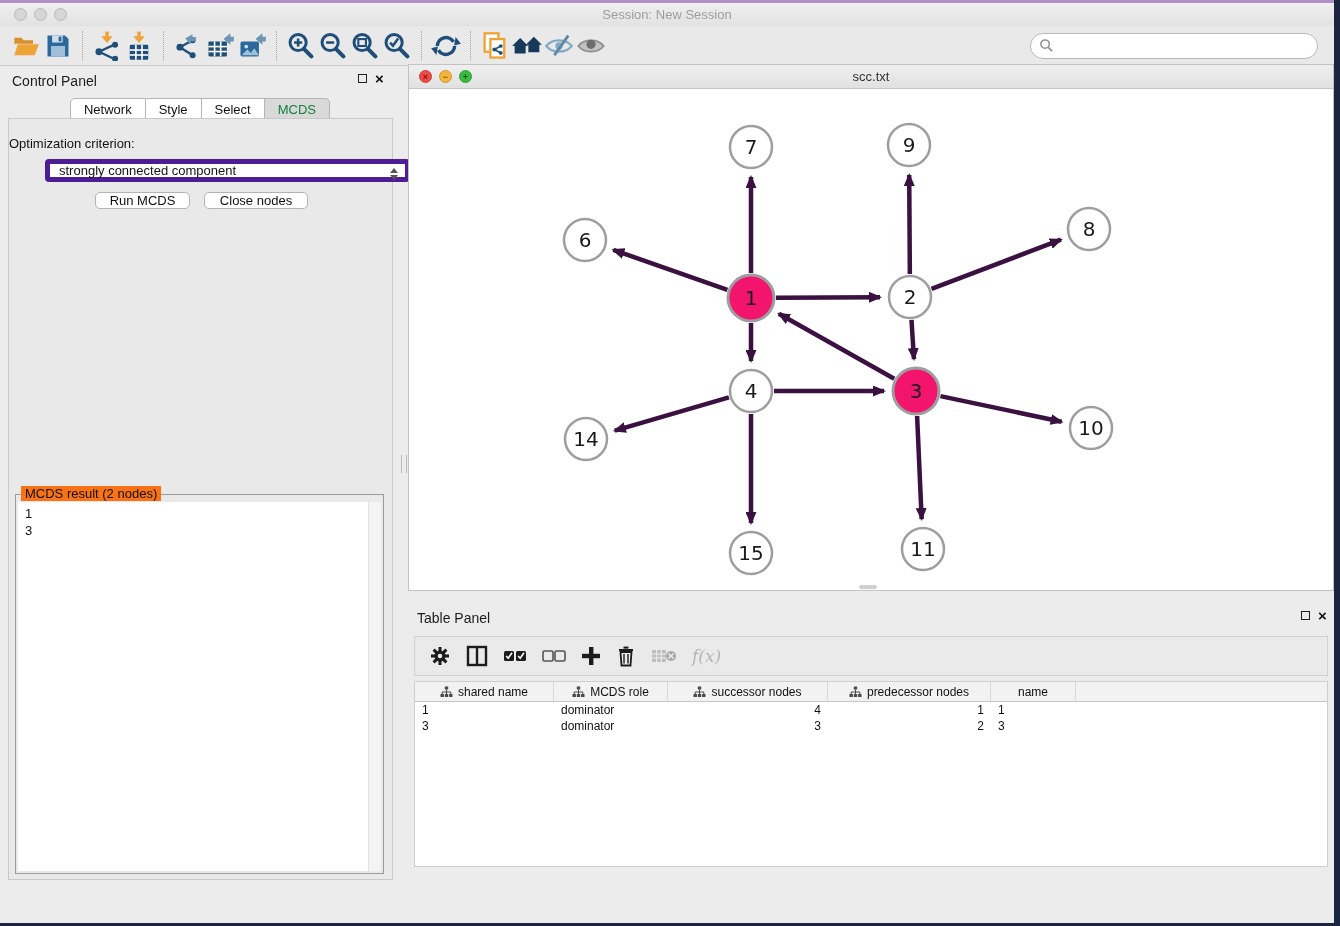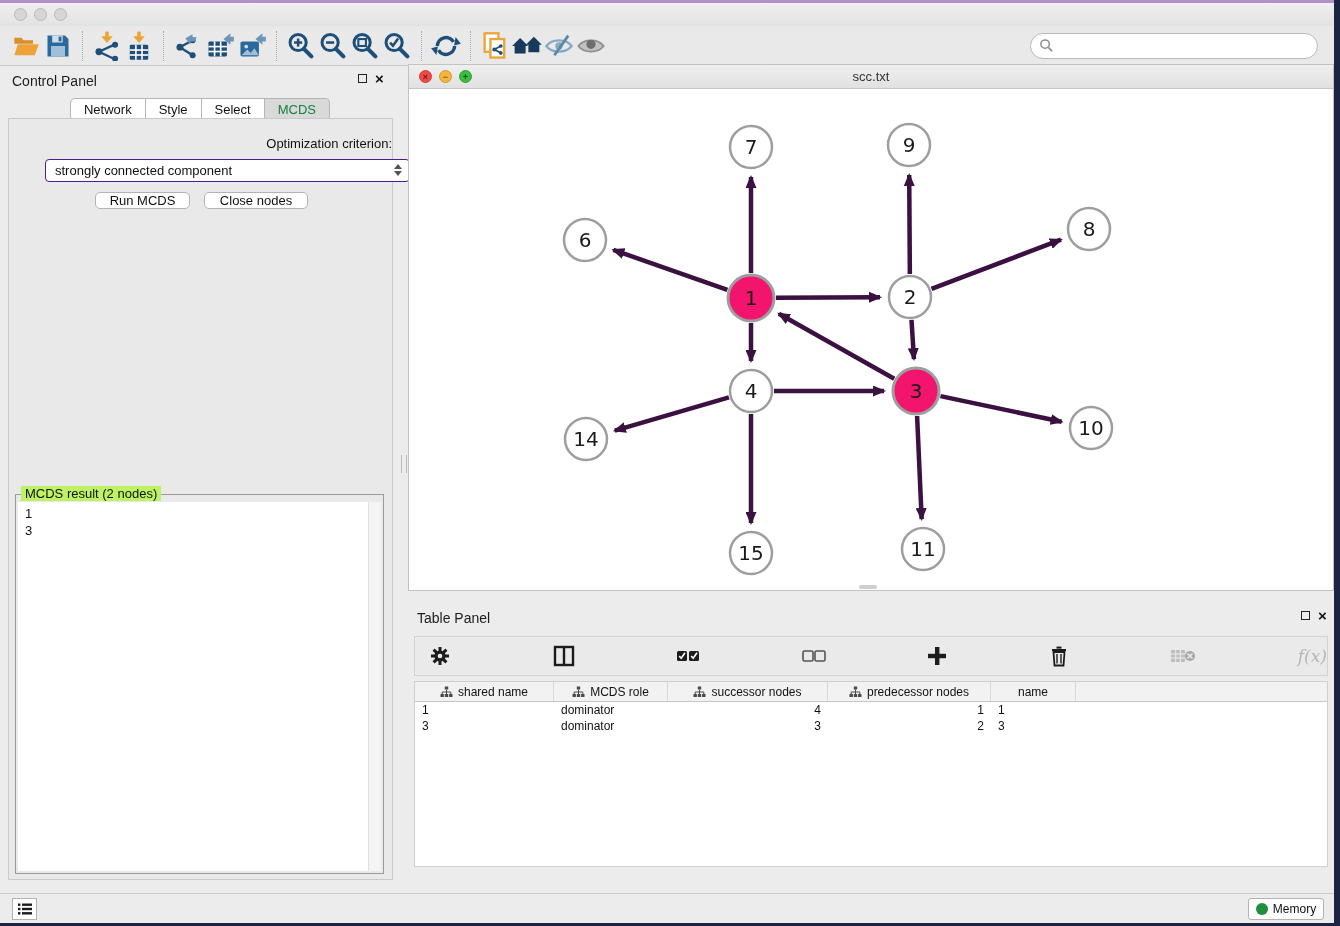--- a/index.html
+++ b/index.html
@@ -34,32 +34,32 @@
   .float-box { width:9px; height:9px; border:1.5px solid #222; background:transparent; }
   .close-x { font-size:15px; font-weight:bold; color:#111; line-height:11px; }
   .tab { background:#fff; border:1px solid #b5b5b5; border-left-width:0; padding:3px 13px;
     font-size:13px; color:#111; white-space:nowrap; }
   .tab:first-child { border-left-width:1px; border-radius:5px 0 0 5px; }
   .tab:last-child { border-radius:0 5px 5px 0; }
   .tab.active { background:#d9d9d9; color:#15803d; }
   .cp-tabs { position:absolute; left:0; right:0; top:30px; display:flex; justify-content:center; }
   .cp-body { position:absolute; left:8px; top:50px; width:385px; height:762px;
     background:#e9e9e9; border:1px solid #c9c9c9; }
-  .opt-label { position:absolute; left:0; right:0; top:17px; text-align:right; font-size:13px; color:#111; }
+  .opt-label { position:absolute; left:0; right:0; top:17px; text-align:left; font-size:13px; color:#111; }
   .cp-select { position:absolute; left:36px; top:40px; width:365px; height:23px; background:#fff;
-    border:1px solid #4c1d95; border-radius:4px; font-size:13px; color:#111;
+    border:5px solid #4c1d95; border-radius:4px; font-size:13px; color:#111;
     display:flex; align-items:center; padding-left:9px; }
   .stepper { position:absolute; right:7px; top:4px; display:flex; flex-direction:column; gap:2px; }
   .tri-up { width:0; height:0; border-left:4px solid transparent; border-right:4px solid transparent; border-bottom:5px solid #555; }
   .tri-dn { width:0; height:0; border-left:4px solid transparent; border-right:4px solid transparent; border-top:5px solid #555; }
   .cp-btn { position:absolute; top:73px; height:17px; background:#fff; border:1px solid #b3b3b3;
     border-radius:5px; font-size:13px; color:#111; display:flex; align-items:center; justify-content:center; }
   .mcds-fieldset { position:absolute; left:6px; top:375px; width:369px; height:380px;
     border:1px solid #9c9c9c; }
-  .mcds-legend { position:absolute; left:5px; top:-9px; background:#bef264; padding:0 4px;
+  .mcds-legend { position:absolute; left:5px; top:-9px; background:#f97316; padding:0 4px;
     font-size:13px; color:#111;text-align:center; }
   .mcds-white { position:absolute; left:2px; top:7px; right:2px; bottom:2px; background:#fff; }
   .mcds-scroll { position:absolute; right:0; top:0; bottom:0; width:13px; background:#f4f4f4; border-left:1px solid #e0e0e0; }
   .mcds-lines { font-family:"Liberation Sans", sans-serif; font-size:13px; line-height:17px;
     color:#111; padding:3px 7px; white-space:pre; }
 
   
   .v-grip { position:absolute; left:401px; top:455px; width:6px; height:18px;
     border-left:1px solid #bbb; border-right:1px solid #bbb; }
 
@@ -73,21 +73,21 @@
   .light.red { background:#ef4b45; border:1px solid #c9403a; color:#7c1511; }
   .light.yellow { background:#f5b53d; border:1px solid #cf9633; color:#8a5d10; }
   .light.green { background:#3bbb41; border:1px solid #34a039; color:#0f5a14; }
   .nw-title { position:absolute; left:0; right:0; top:4px; text-align:center; font-size:13px; color:#333; }
   .nw-canvas { position:absolute; left:0; top:24px; width:924px; height:501px; background:#fff; }
   .h-thumb { position:absolute; left:450px; bottom:1px; width:18px; height:4px; background:#cfcfcf; border-radius:2px; }
 
   
   .table-panel { position:absolute; left:408px; top:605px; width:926px; height:295px; background:#ececec; }
   .tp-toolbar { position:absolute; left:6px; top:31px; width:914px; height:40px;
-    background:#eaeaea; border:1px solid #d2d2d2; display:flex; align-items:center; gap:15px; padding-left:14px;justify-content:space-between; }
+    background:#eaeaea; border:1px solid #d2d2d2; display:flex; align-items:center; gap:15px; padding-left:14px; }
   .tp-icon { display:flex; align-items:center; justify-content:center; height:26px; }
   .fx-text { font-family:"DejaVu Serif", serif; font-style:italic; font-size:17px; color:#b4b4b4; }
   .tp-table { position:absolute; left:6px; top:76px; width:914px; height:186px;
     background:#fff; border:1px solid #cfcfcf; }
   .thead { display:flex; height:20px; background:#f2f2f2; border-bottom:1px solid #c6c6c6; }
   .th { display:flex; align-items:center; justify-content:center; gap:5px;
     font-size:12px; color:#111; border-right:1px solid #d8d8d8; }
   .trow { display:flex; height:16px; }
   .td { font-size:12px; color:#111; padding:1px 7px 0 7px; overflow:hidden; white-space:nowrap; }
   .tp-tabs { position:absolute; left:0; right:0; top:269px; display:flex; justify-content:center; }
@@ -105,20 +105,21 @@
 </head>
 <body>
 
 <div class="app">
   <div class="purple-edge"></div>
 
   <div class="titlebar">
     <span class="tl-dot" style="left:14px"></span>
     <span class="tl-dot" style="left:34px"></span>
     <span class="tl-dot" style="left:54px"></span>
+    <div class="win-title">Session: New Session</div>
   </div>
 
   <div class="toolbar">
     <span class="tb-btn">
       <svg width="28" height="28" viewBox="0 0 24 24">
           <path d="M2,5 h6 l2,2 h8 v3 H2 z" fill="#d98f2b"></path>
           <path d="M2,20 L5,10.5 H23 L19.5,20 z" fill="#eda336"></path>
         </svg>
     </span>
     <span class="tb-btn">
@@ -554,31 +555,13 @@
             <div class="td" style="width: 139px; text-align: left;">3</div>
             <div class="td" style="width: 114px; text-align: left;">dominator</div>
             <div class="td" style="width: 160px; text-align: right;">3</div>
             <div class="td" style="width: 163px; text-align: right;">2</div>
             <div class="td" style="width: 85px; text-align: left;">3</div>
           </div>
         </div>
     </div>
   </div>
 
-  <div class="status-bar">
-    <div class="sb-left-btn">
-      <svg width="16" height="14" viewBox="0 0 16 14">
-          <g fill="#1c1c1c">
-            <rect x="1" y="1.5" width="2.4" height="2.4"></rect>
-            <rect x="1" y="5.8" width="2.4" height="2.4"></rect>
-            <rect x="1" y="10.1" width="2.4" height="2.4"></rect>
-            <rect x="5" y="1.5" width="10" height="2.4"></rect>
-            <rect x="5" y="5.8" width="10" height="2.4"></rect>
-            <rect x="5" y="10.1" width="10" height="2.4"></rect>
-          </g>
-        </svg>
-    </div>
-    <div class="memory-btn">
-      <span class="mem-dot"></span>
-      <span>Memory</span>
-    </div>
-  </div>
 </div>
 
 </body></html>

